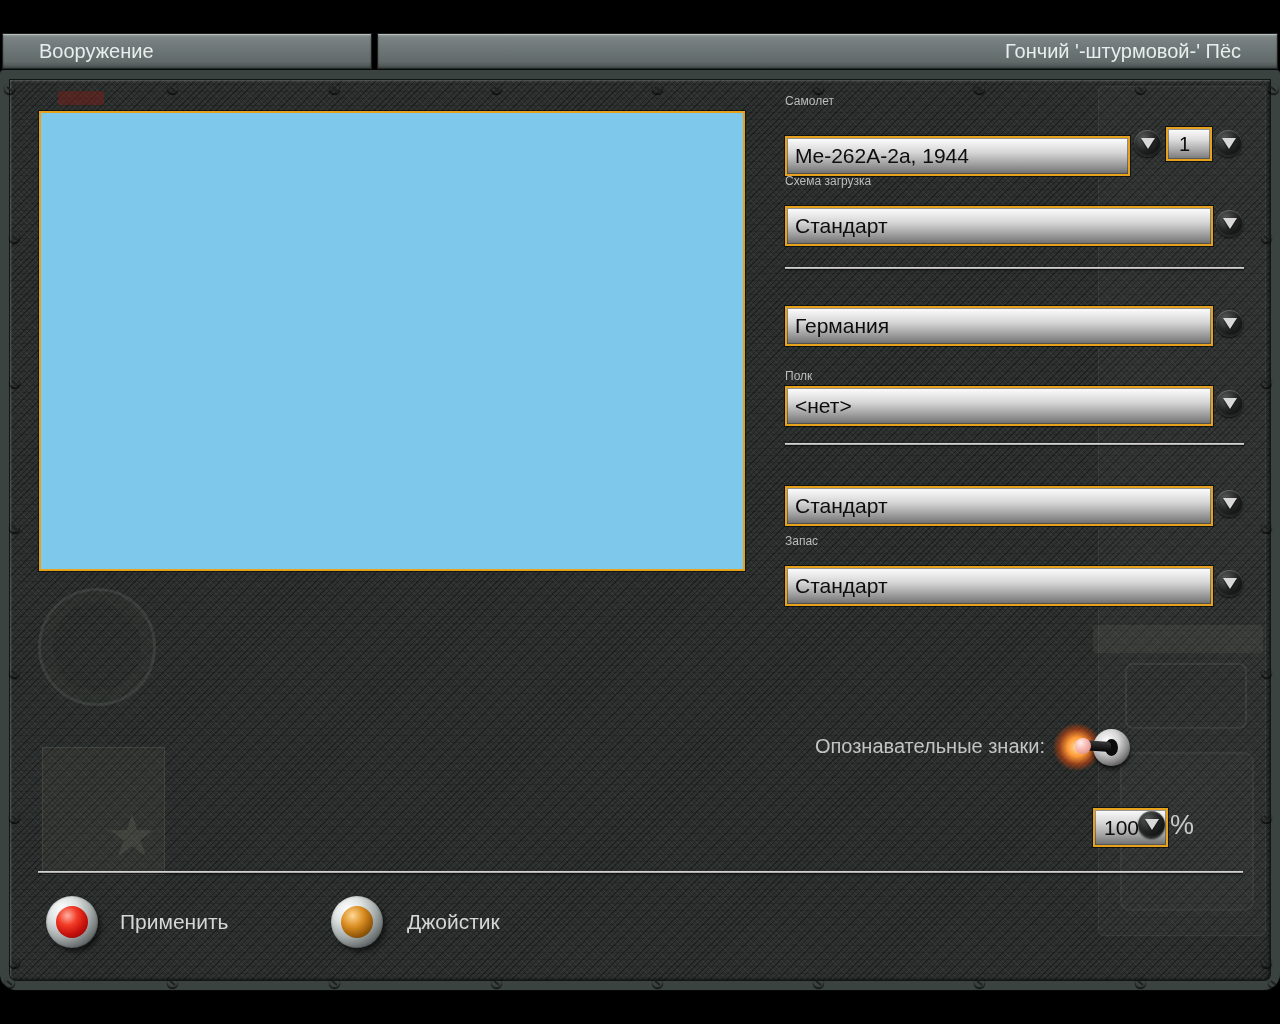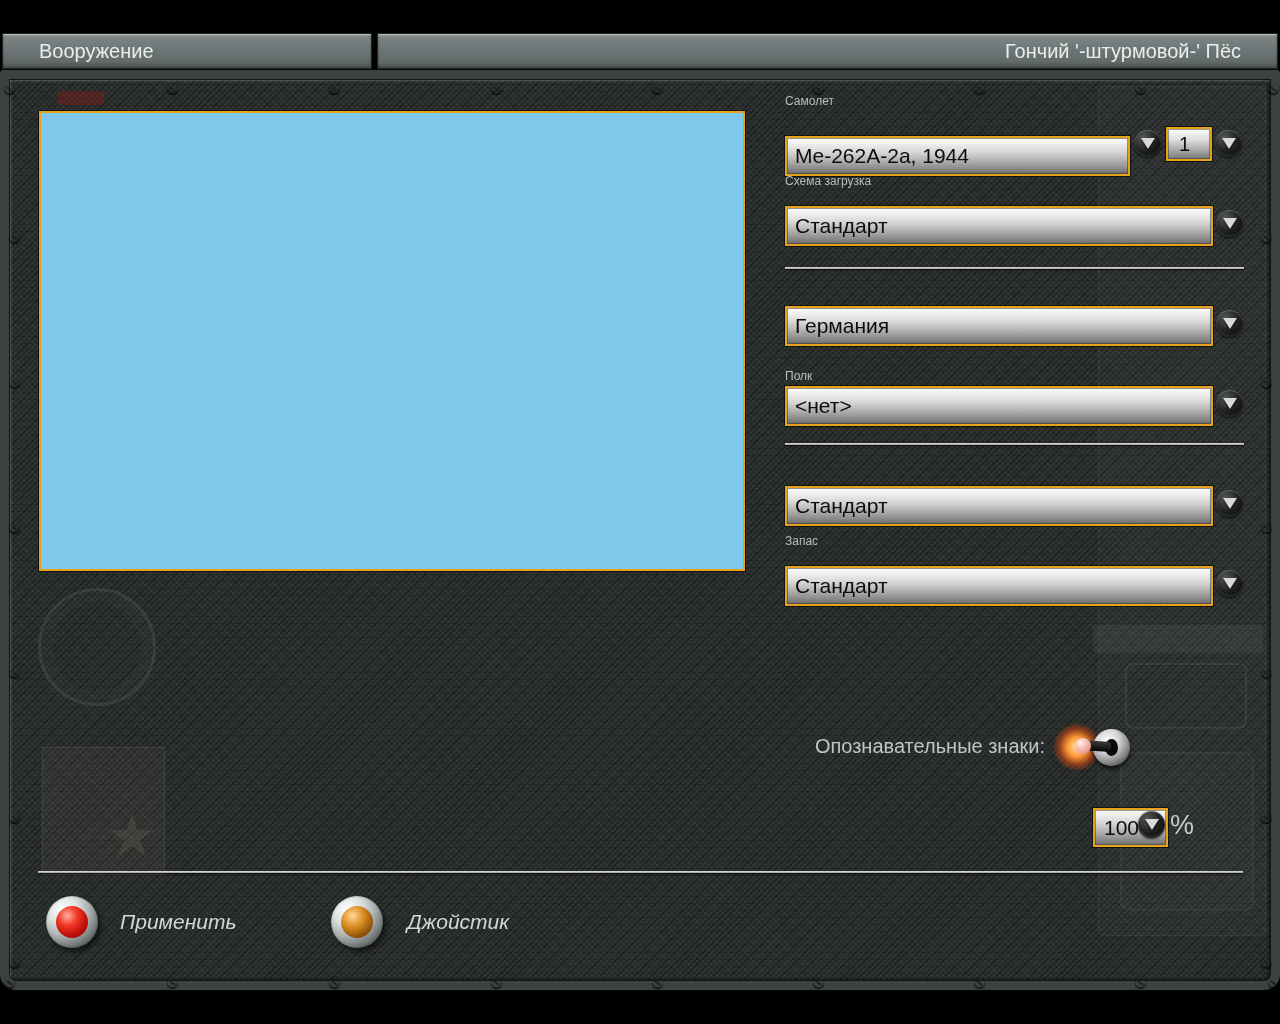--- a/index.html
+++ b/index.html
@@ -107,21 +107,21 @@
     color:#0d0d0d;font-size:21px;line-height:35px;padding-left:9px;margin-left:48px;
   }
   .percent{position:absolute;left:1170px;top:810px;color:#c6cac8;font-size:27px;}
   
   .push-bezel{position:absolute;width:52px;height:52px;border-radius:50%;
     background:radial-gradient(circle at 32% 26%, #ffffff 0%, #dde2e1 28%, #a8afae 52%, #646b6a 76%, #343a39 100%);
     box-shadow:3px 4px 5px rgba(0,0,0,0.55), inset 0 0 2px rgba(0,0,0,0.4);cursor:pointer;}
   .push-dome{position:absolute;inset:10px;border-radius:50%;}
   .dome-red{background:radial-gradient(circle at 36% 30%, #ffb0a2 0%, #f23b26 32%, #c6100c 62%, #6e0302 100%);}
   .dome-amber{background:radial-gradient(circle at 36% 30%, #ffd894 0%, #d98c20 38%, #95590a 68%, #4a2a02 100%);}
-  .push-label{position:absolute;color:#d3d7d5;font-size:21px;white-space:nowrap;font-style:italic;}
+  .push-label{position:absolute;color:#d3d7d5;font-size:21px;white-space:nowrap;}
 </style>
 </head>
 <body>
 
 <div id="screen">
 
   <div class="tab tab-right">
     <span>Гончий '-штурмовой-' Пёс</span>
   </div>
   <div class="tab tab-left">

